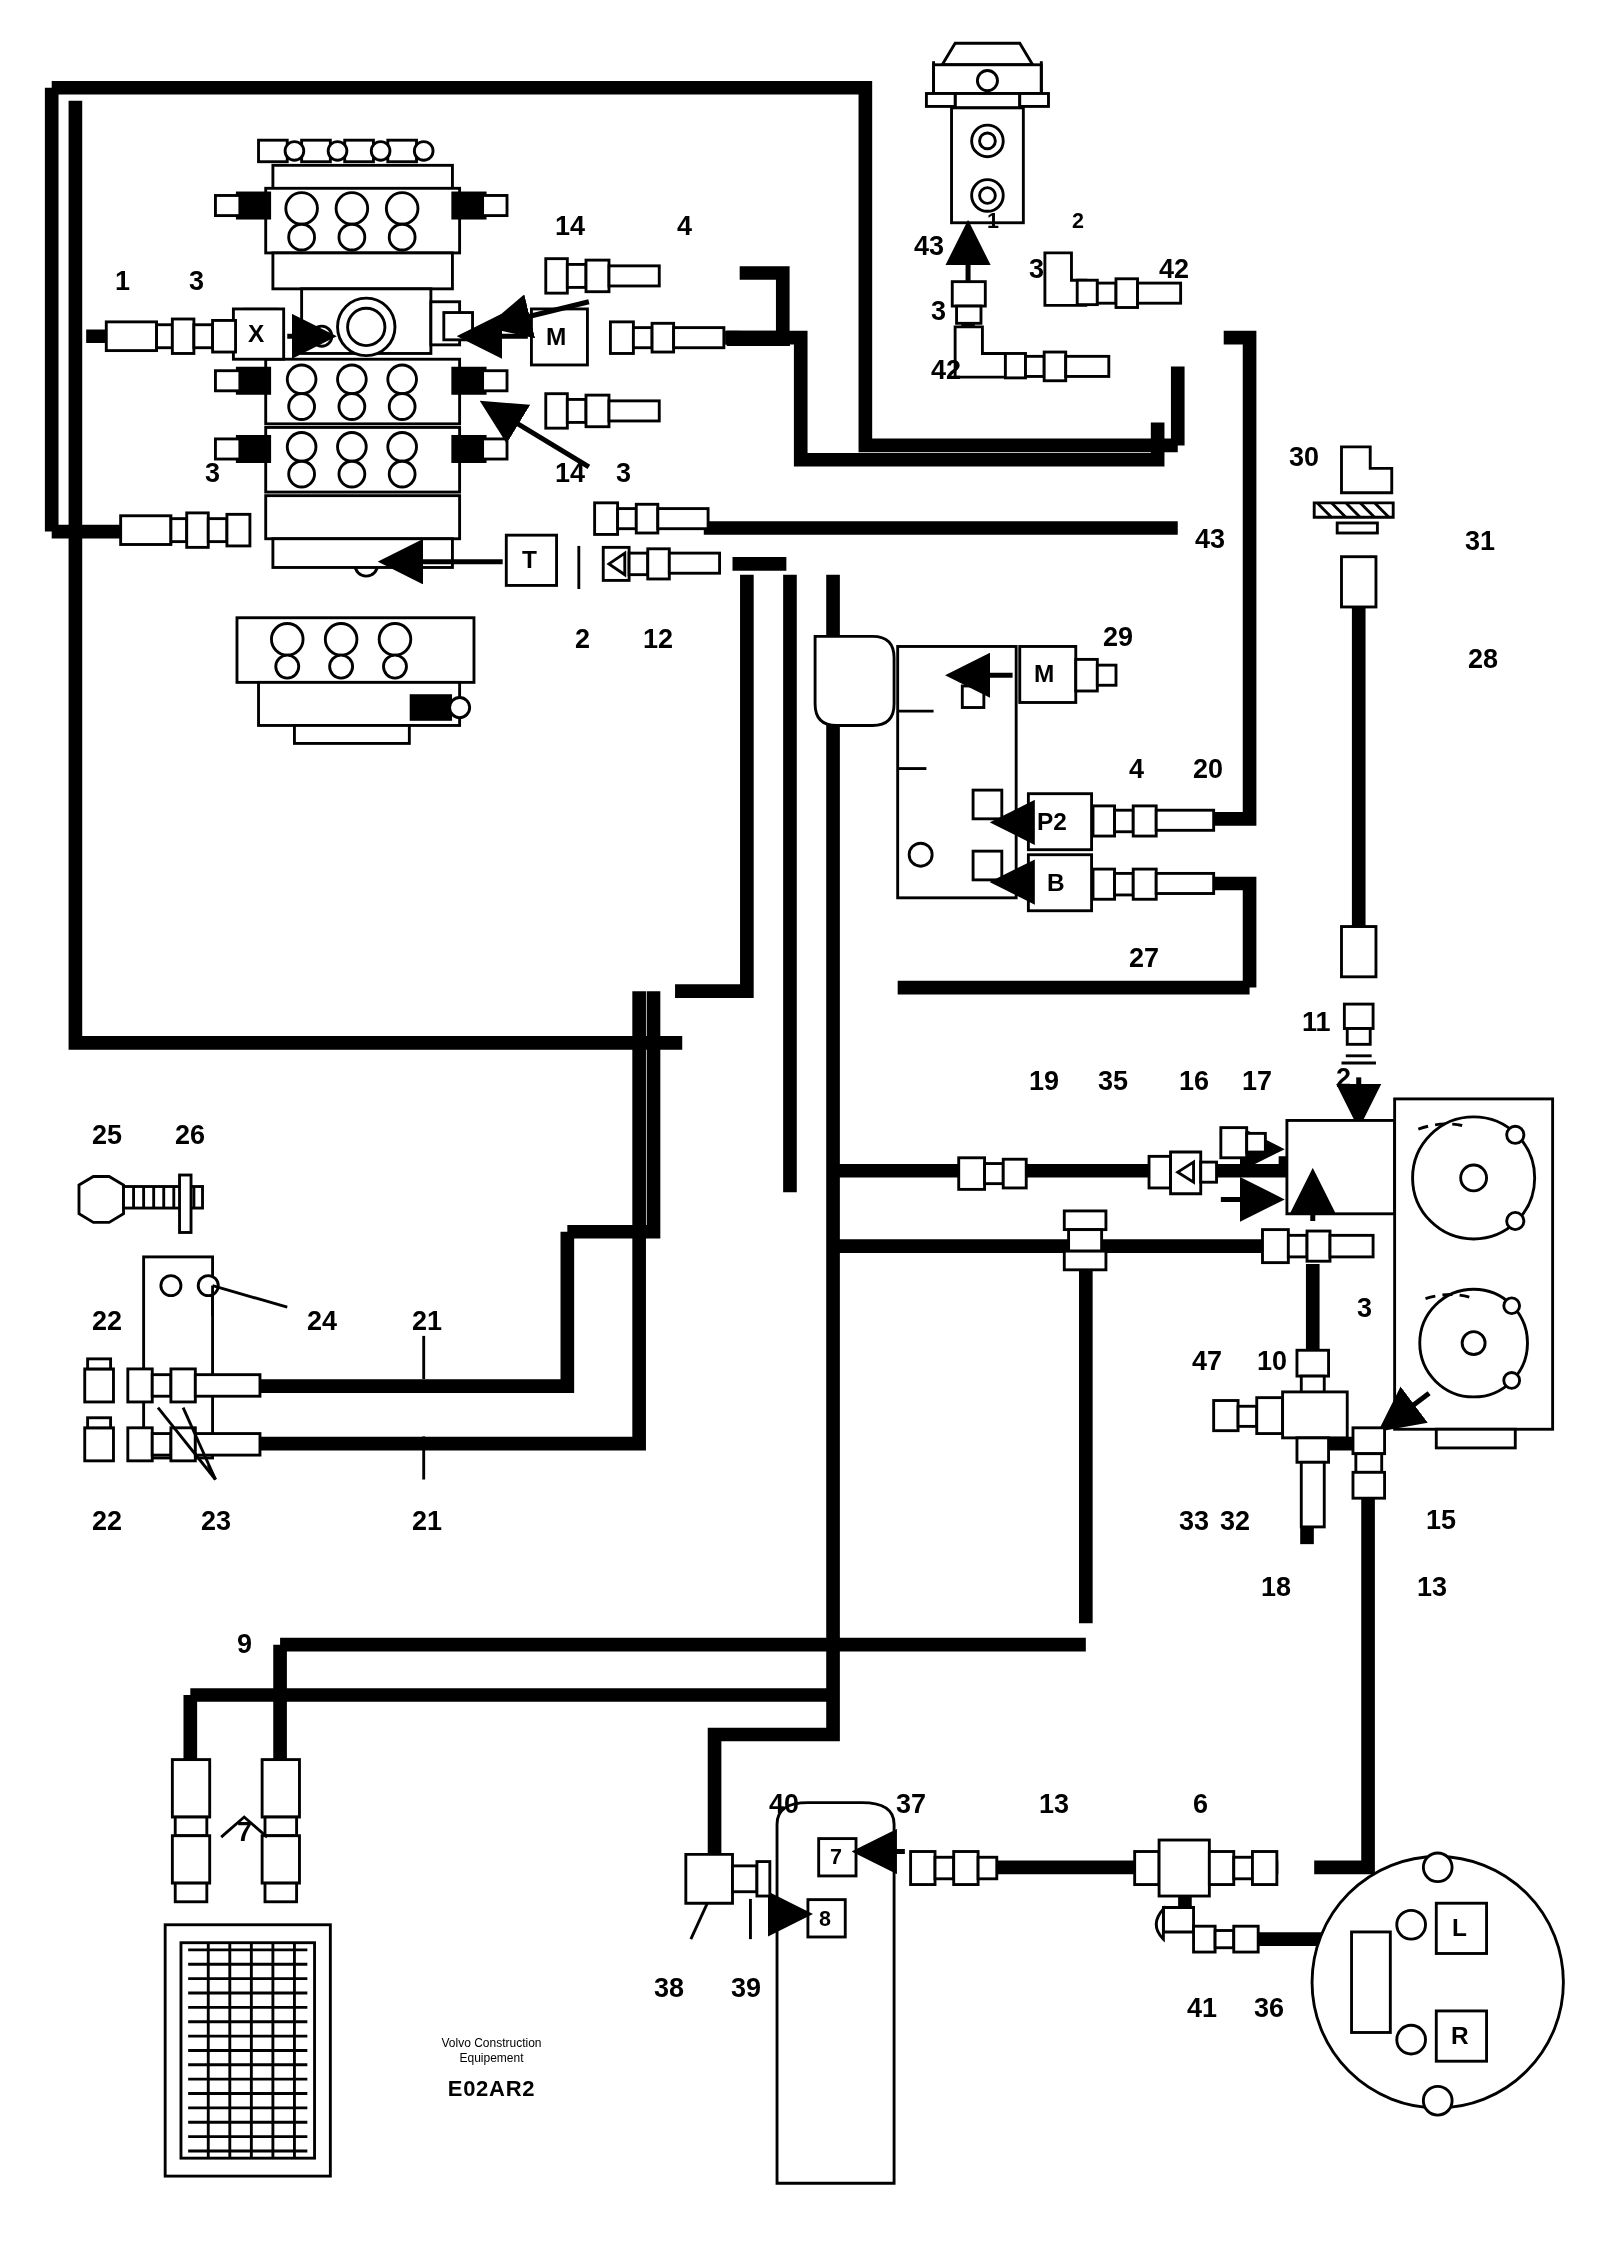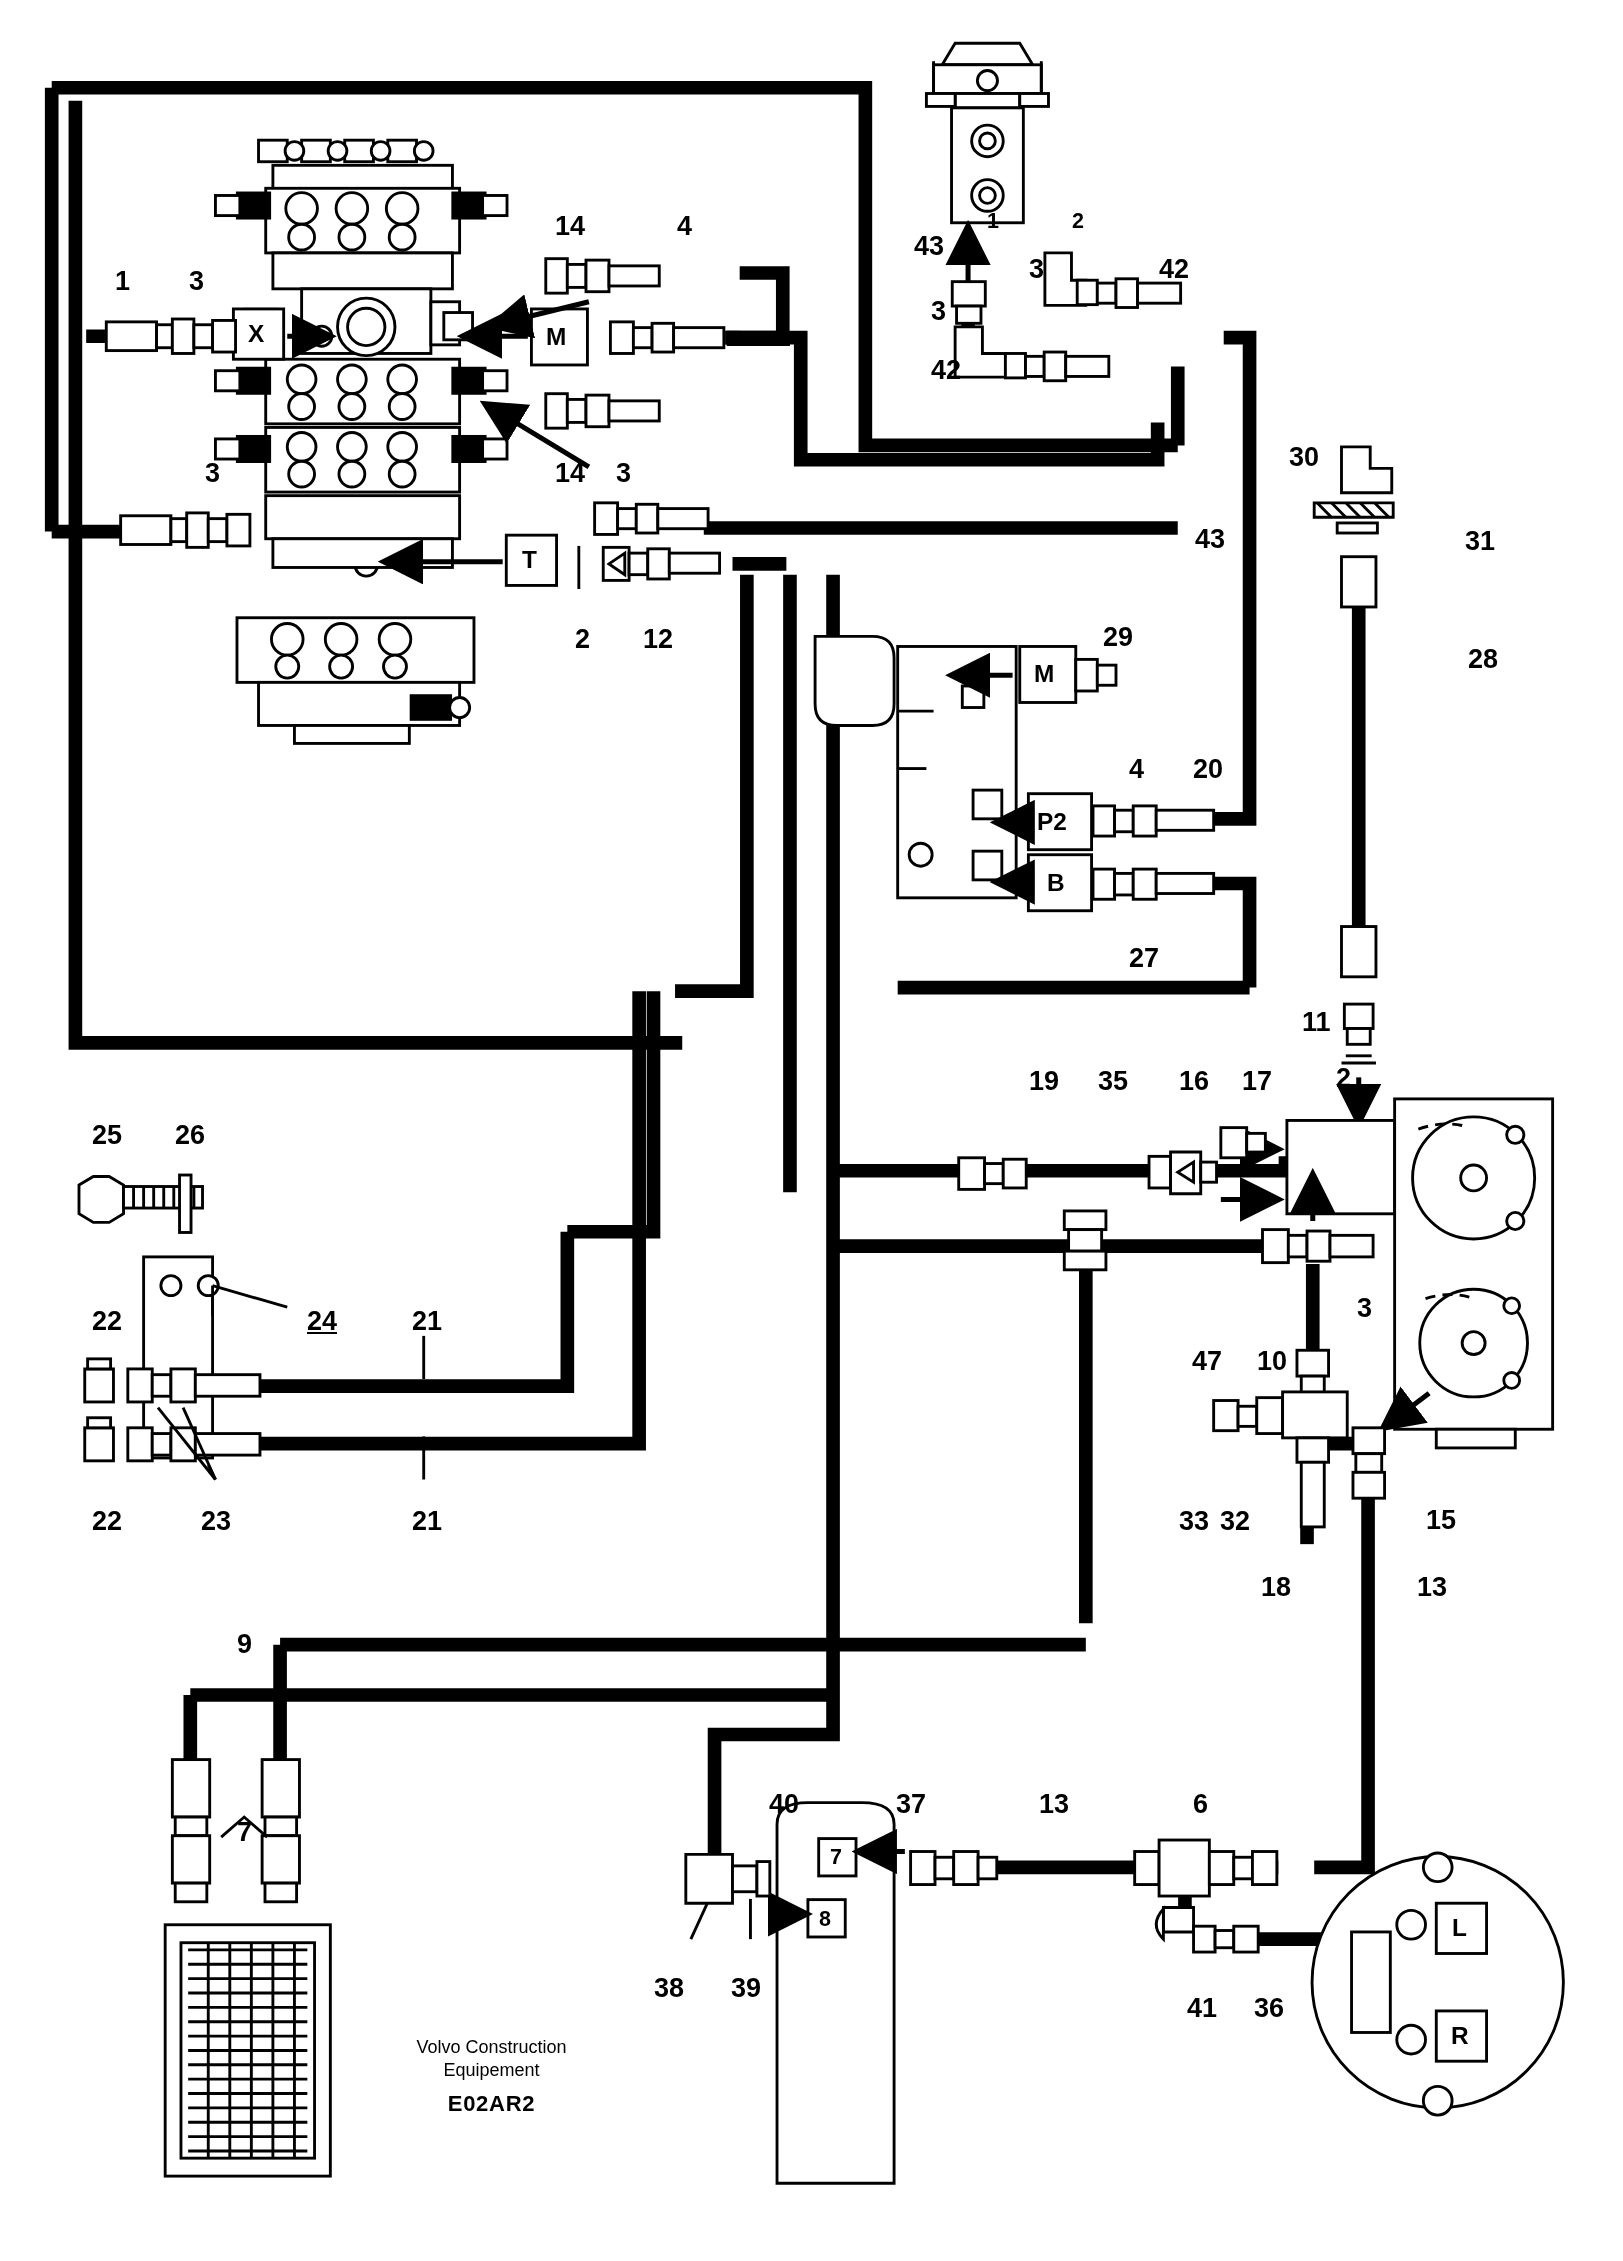--- a/index.html
+++ b/index.html
@@ -44,21 +44,21 @@
   }
   #footer-block {
     position: absolute;
     left: 391px;
     top: 2036px;
     width: 201px;
     text-align: center;
   }
   #footer-block .brand-line {
     font-family: "Liberation Sans", sans-serif;
-    font-size: 18px;
+    font-size: 12px;
     color: #000000;
     line-height: 1.25;
   }
   #footer-block .drawing-code {
     font-family: "Liberation Sans", sans-serif;
     font-weight: bold;
     font-size: 22px;
     color: #000000;
     margin-top: 10px;
     letter-spacing: 0.7px;
@@ -594,21 +594,21 @@
       <div class="callout" style="left: 1302px; top: 1009px;">11</div>
       <div class="callout" style="left: 1336px; top: 1065px;">2</div>
       <div class="callout" style="left: 1009px; top: 1068px; margin-left: 20px;">19</div>
       <div class="callout" style="left: 1098px; top: 1068px;">35</div>
       <div class="callout" style="left: 1179px; top: 1068px;">16</div>
       <div class="callout" style="left: 1242px; top: 1068px;">17</div>
       <div class="callout" style="left: 92px; top: 1122px;">25</div>
       <div class="callout" style="left: 175px; top: 1122px;">26</div>
       <div class="callout" style="left: 1357px; top: 1295px;">3</div>
       <div class="callout" style="left: 92px; top: 1308px;">22</div>
-      <div class="callout" style="left: 307px; top: 1308px; text-decoration: underline;">24</div>
+      <div class="callout" style="left: 307px; top: 1308px;">24</div>
       <div class="callout" style="left: 412px; top: 1308px;">21</div>
       <div class="callout" style="left: 1192px; top: 1348px;">47</div>
       <div class="callout" style="left: 1257px; top: 1348px;">10</div>
       <div class="callout" style="left: 92px; top: 1508px;">22</div>
       <div class="callout" style="left: 201px; top: 1508px;">23</div>
       <div class="callout" style="left: 412px; top: 1508px;">21</div>
       <div class="callout" style="left: 1179px; top: 1508px;">33</div>
       <div class="callout" style="left: 1220px; top: 1508px;">32</div>
       <div class="callout" style="left: 1426px; top: 1507px;">15</div>
       <div class="callout" style="left: 1252px; top: 1574px; margin-left: 9px;">18</div>

